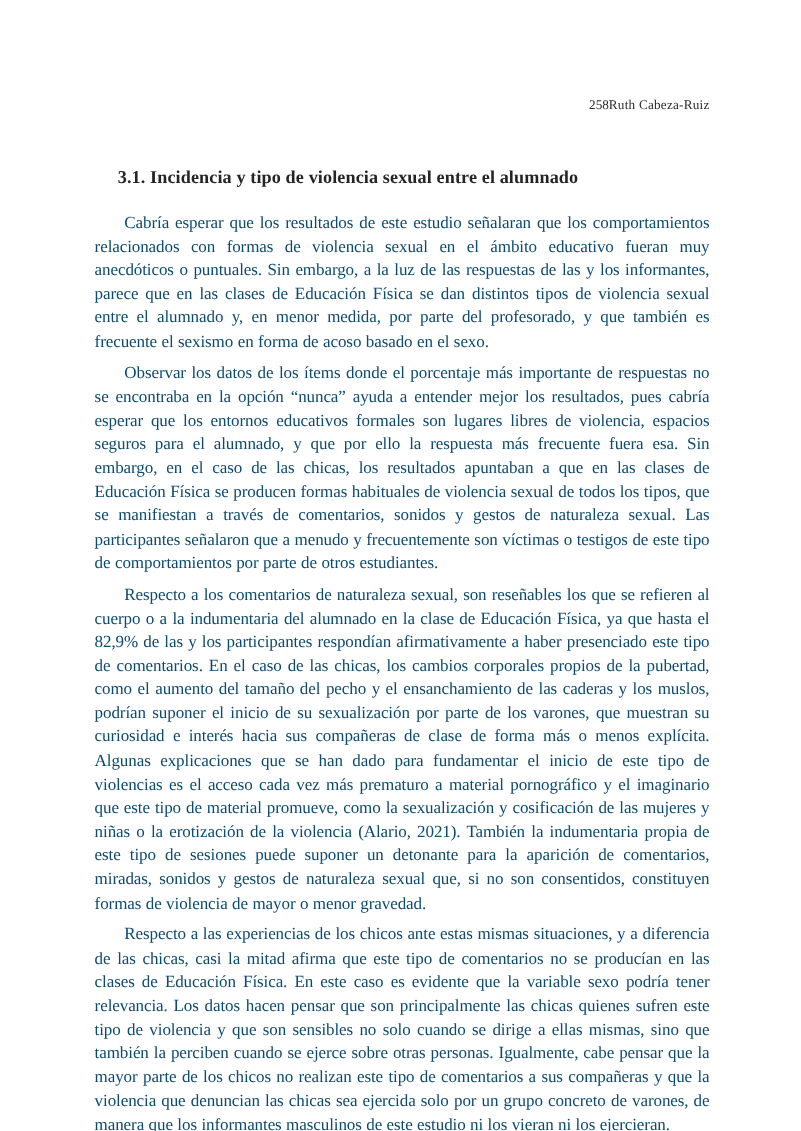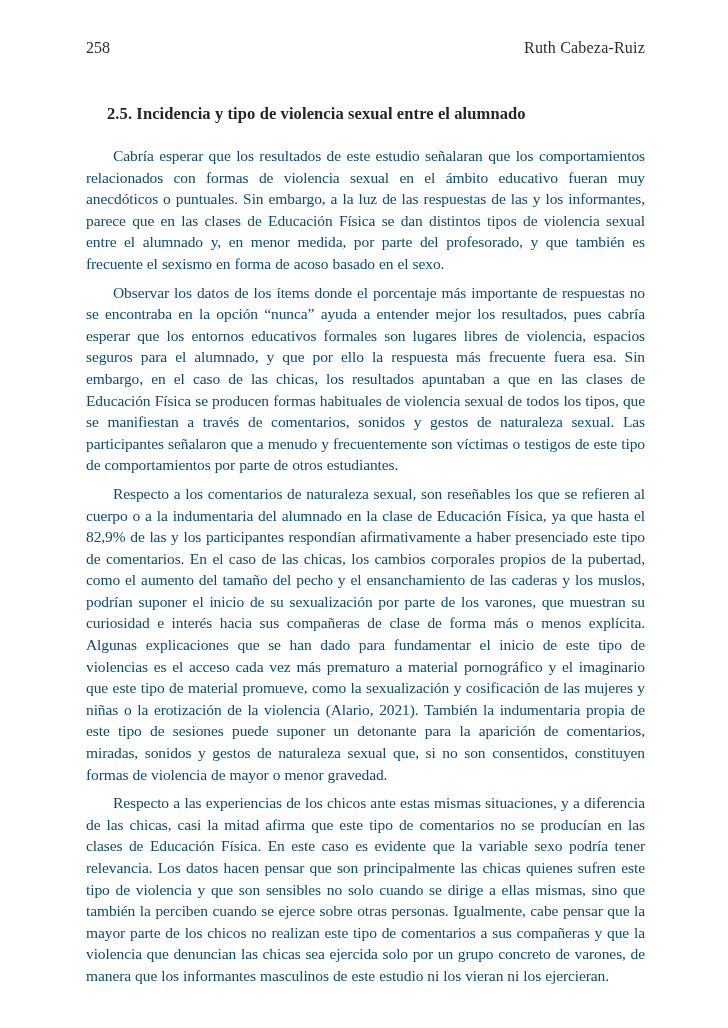--- a/index.html
+++ b/index.html
@@ -16,25 +16,26 @@
   }
   .page {
     box-sizing: border-box;
     width: 728px;
     height: 1028px;
     padding: 38px 83px 0 86px;
     background: #ffffff;
   }
   .running-header {
     display: flex;
-    justify-content: space-between;
+    justify-content: flex-end;
     align-items: baseline;
-    font-size: 16px;
+    font-size: 12px;
     line-height: 20px;
     color: #2b2b2b;
+    margin-top: 47px;
   }
   .running-header .author {
     letter-spacing: 0.2px;
   }
   .section-heading {
     font-size: 16.5px;
     font-weight: bold;
     color: #242424;
     margin: 45px 0 21px 21px;
     line-height: 21px;
@@ -56,21 +57,21 @@
 </head>
 <body>
 
 <div class="page">
 
   <header class="running-header">
     <span class="page-number">258</span>
     <span class="author">Ruth Cabeza-Ruiz</span>
   </header>
 
-  <h2 class="section-heading">2.5. Incidencia y tipo de violencia sexual entre el alumnado</h2>
+  <h2 class="section-heading">3.1. Incidencia y tipo de violencia sexual entre el alumnado</h2>
 
   <div class="body-text">
     <p lang="es">Cabría esperar que los resultados de este estudio señalaran que los comportamientos relacionados con formas de violencia sexual en el ámbito educativo fueran muy anecdóticos o puntuales. Sin embargo, a la luz de las respuestas de las y los informantes, parece que en las clases de Educación Física se dan distintos tipos de violencia sexual entre el alumnado y, en menor medida, por parte del profesorado, y que también es frecuente el sexismo en forma de acoso basado en el sexo.</p>
     <p lang="es">Observar los datos de los ítems donde el porcentaje más importante de respuestas no se encontraba en la opción “nunca” ayuda a entender mejor los resultados, pues cabría esperar que los entornos educativos formales son lugares libres de violencia, espacios seguros para el alumnado, y que por ello la respuesta más frecuente fuera esa. Sin embargo, en el caso de las chicas, los resultados apuntaban a que en las clases de Educación Física se producen formas habituales de violencia sexual de todos los tipos, que se manifiestan a través de comentarios, sonidos y gestos de naturaleza sexual. Las participantes señalaron que a menudo y frecuentemente son víctimas o testigos de este tipo de comportamientos por parte de otros estudiantes.</p>
     <p lang="es">Respecto a los comentarios de naturaleza sexual, son reseñables los que se refieren al cuerpo o a la indumentaria del alumnado en la clase de Educación Física, ya que hasta el 82,9% de las y los participantes respondían afirmativamente a haber presenciado este tipo de comentarios. En el caso de las chicas, los cambios corporales propios de la pubertad, como el aumento del tamaño del pecho y el ensanchamiento de las caderas y los muslos, podrían suponer el inicio de su sexualización por parte de los varones, que muestran su curiosidad e interés hacia sus compañeras de clase de forma más o menos explícita. Algunas explicaciones que se han dado para fundamentar el inicio de este tipo de violencias es el acceso cada vez más prematuro a material pornográfico y el imaginario que este tipo de material promueve, como la sexualización y cosificación de las mujeres y niñas o la erotización de la violencia (Alario, 2021). También la indumentaria propia de este tipo de sesiones puede suponer un detonante para la aparición de comentarios, miradas, sonidos y gestos de naturaleza sexual que, si no son consentidos, constituyen formas de violencia de mayor o menor gravedad.</p>
     <p lang="es">Respecto a las experiencias de los chicos ante estas mismas situaciones, y a diferencia de las chicas, casi la mitad afirma que este tipo de comentarios no se producían en las clases de Educación Física. En este caso es evidente que la variable sexo podría tener relevancia. Los datos hacen pensar que son principalmente las chicas quienes sufren este tipo de violencia y que son sensibles no solo cuando se dirige a ellas mismas, sino que también la perciben cuando se ejerce sobre otras personas. Igualmente, cabe pensar que la mayor parte de los chicos no realizan este tipo de comentarios a sus compañeras y que la violencia que denuncian las chicas sea ejercida solo por un grupo concreto de varones, de manera que los informantes masculinos de este estudio ni los vieran ni los ejercieran.</p>
   </div>
 
 </div>
 

